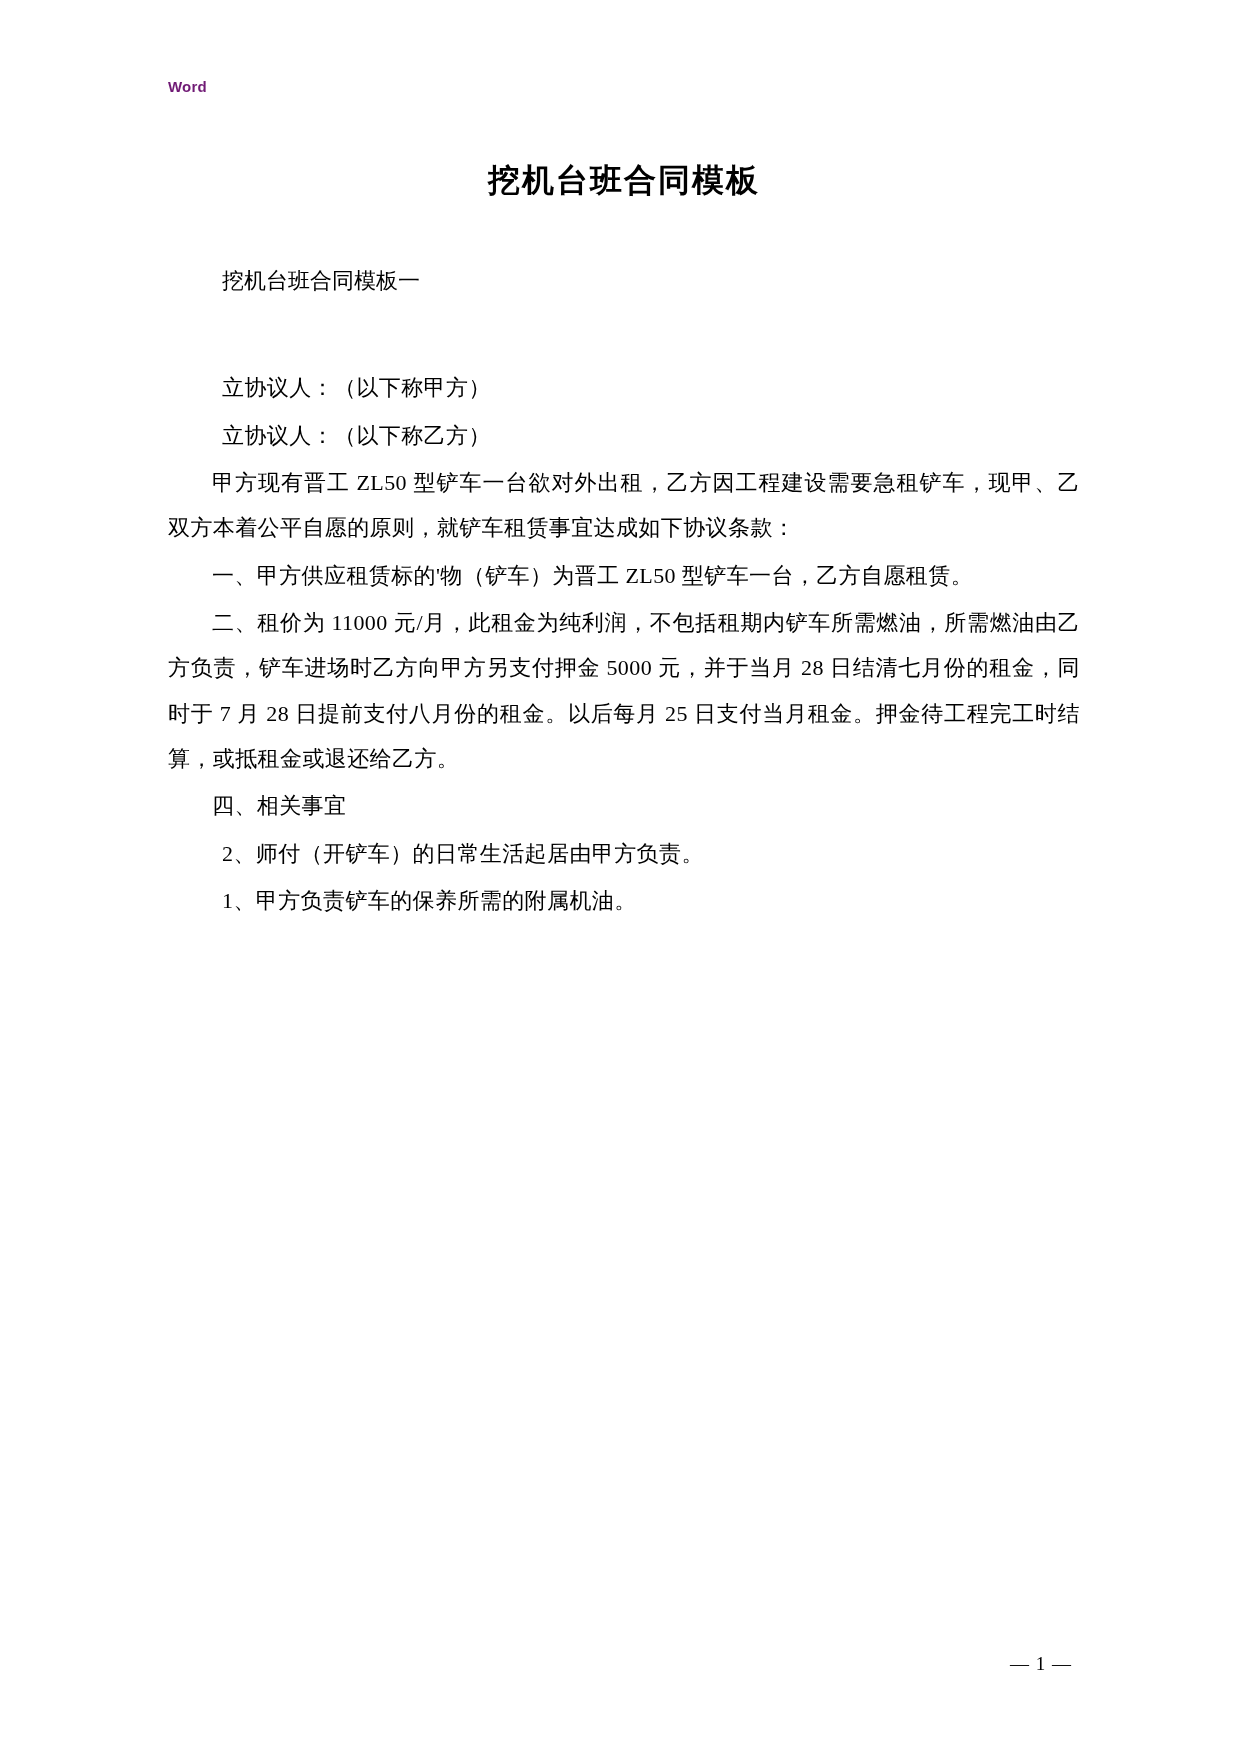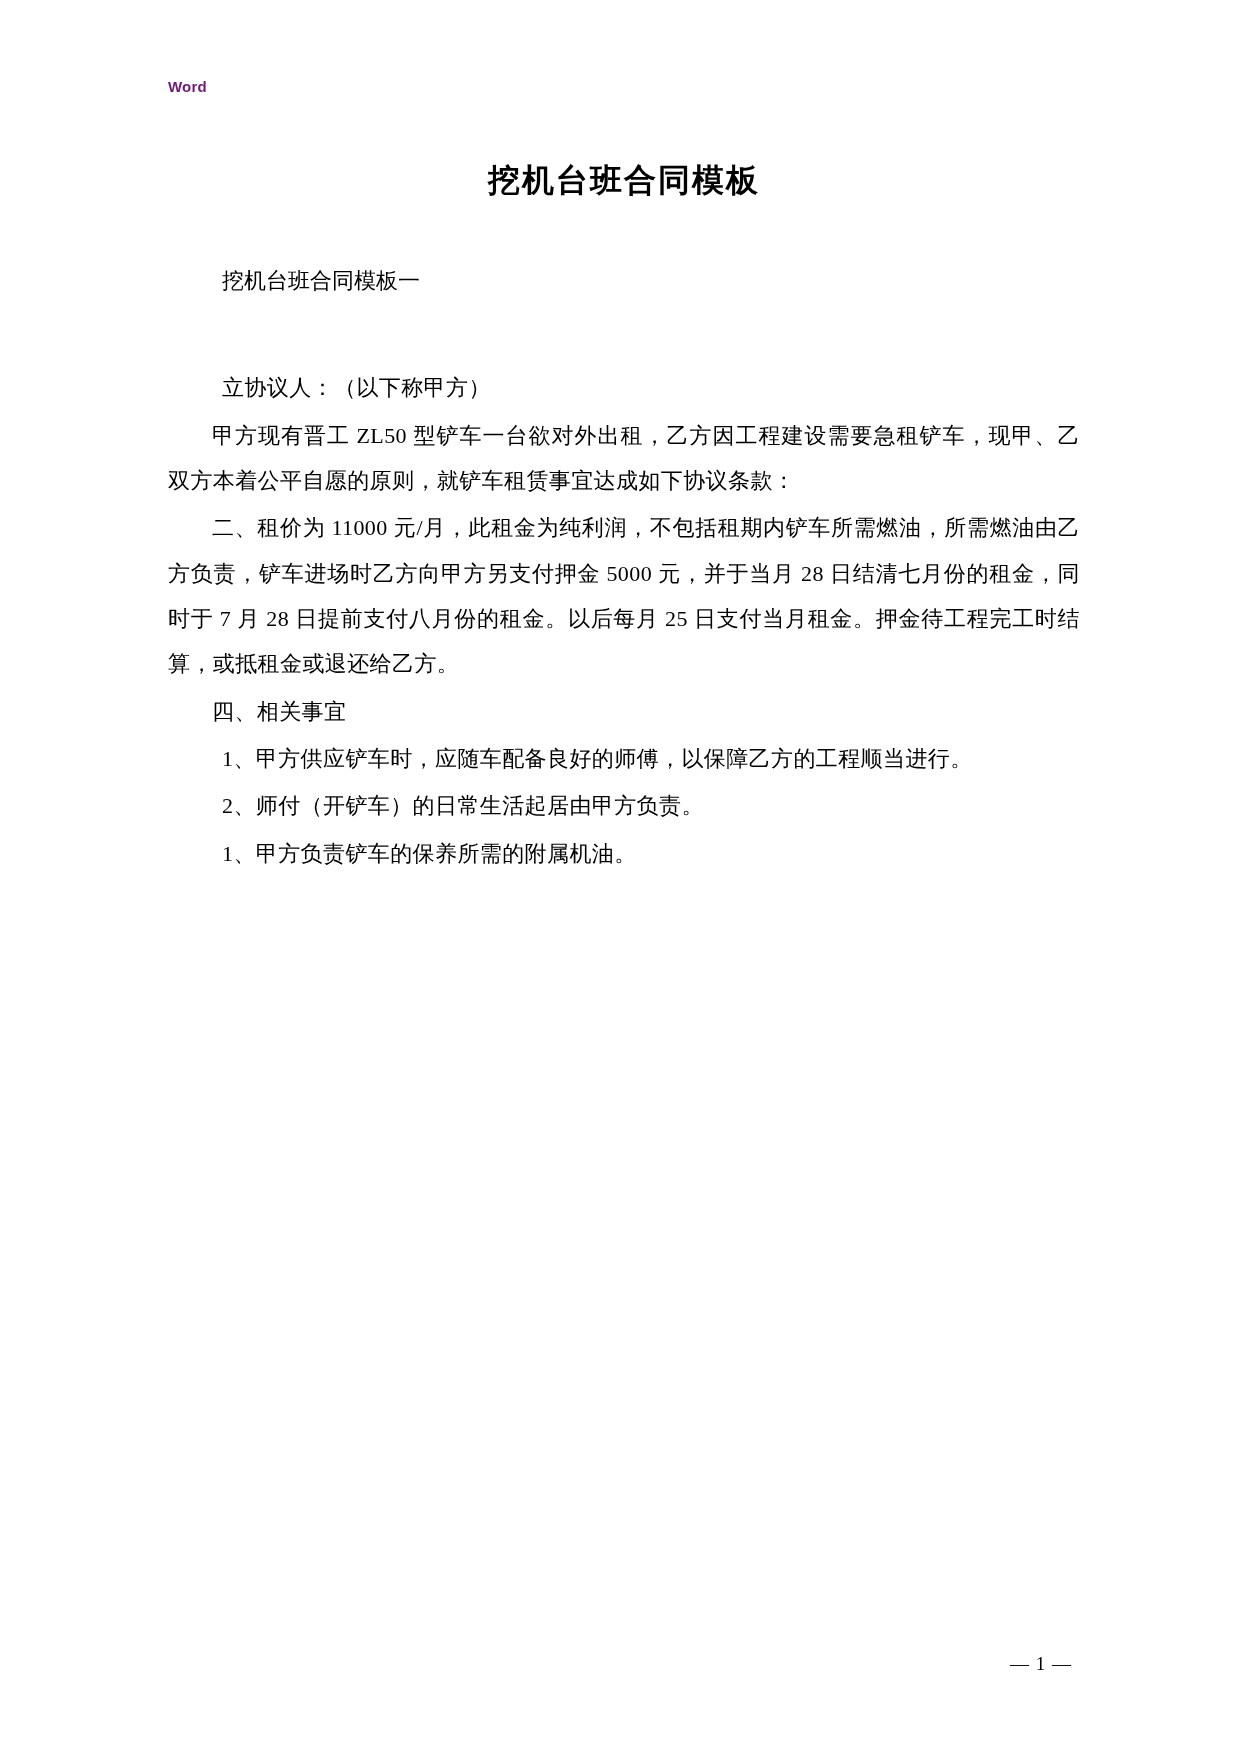--- a/index.html
+++ b/index.html
@@ -85,24 +85,25 @@
 
   <div class="header-mark">Word</div>
 
   <div class="content">
 
     <h1 class="doc-title">挖机台班合同模板</h1>
 
     <p class="subtitle">挖机台班合同模板一</p>
 
     <p class="body-par indent-flat">立协议人：（以下称甲方）</p>
+    <p class="body-par indent-flat">立协议人：（以下称乙方）</p>
     <p class="body-par indent1">甲方现有晋工 ZL50 型铲车一台欲对外出租，乙方因工程建设需要急租铲车，现甲、乙双方本着公平自愿的原则，就铲车租赁事宜达成如下协议条款：</p>
+    <p class="body-par indent1">一、甲方供应租赁标的'物（铲车）为晋工 ZL50 型铲车一台，乙方自愿租赁。</p>
     <p class="body-par indent1">二、租价为 11000 元/月，此租金为纯利润，不包括租期内铲车所需燃油，所需燃油由乙方负责，铲车进场时乙方向甲方另支付押金 5000 元，并于当月 28 日结清七月份的租金，同时于 7 月 28 日提前支付八月份的租金。以后每月 25 日支付当月租金。押金待工程完工时结算，或抵租金或退还给乙方。</p>
     <p class="body-par indent1">四、相关事宜</p>
-    <p class="body-par indent-flat">1、甲方供应铲车时，应随车配备良好的师傅，以保障乙方的工程顺当进行。</p>
     <p class="body-par indent-flat">2、师付（开铲车）的日常生活起居由甲方负责。</p>
     <p class="body-par indent-flat">1、甲方负责铲车的保养所需的附属机油。</p>
 
   </div>
 
   <div class="page-number">— 1 —</div>
 
 </div>
 
 </body></html>

